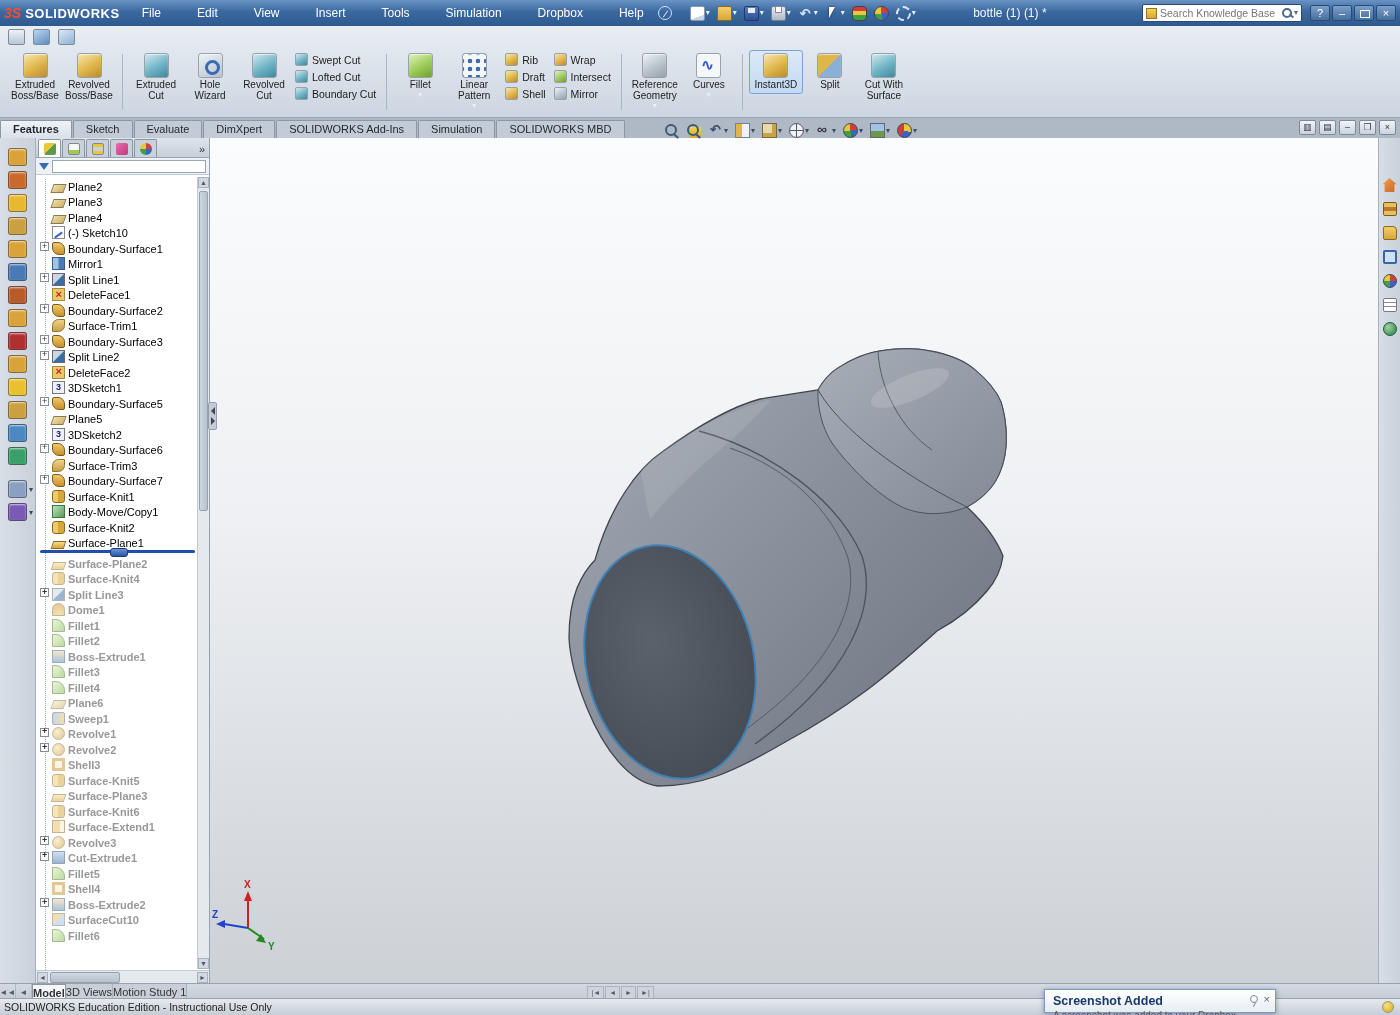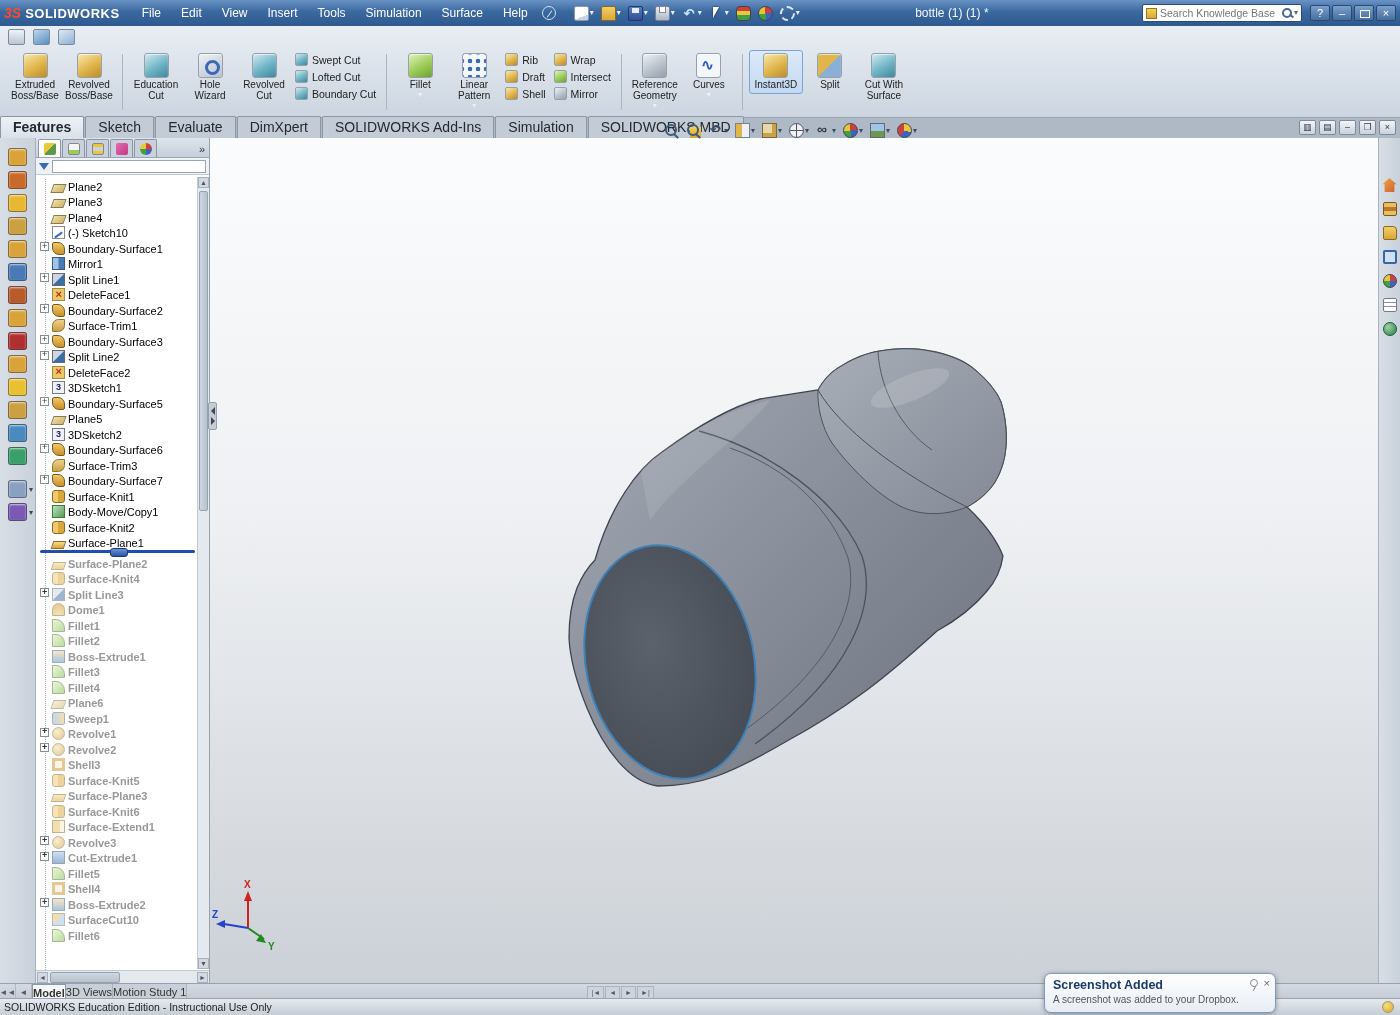--- a/index.html
+++ b/index.html
@@ -7,21 +7,21 @@
   body { font-family:"Liberation Sans", sans-serif; }
   #app { position:relative; width:1400px; height:1015px; background:#cfd5dc; overflow:hidden; font-size:12px; }
 
   
   #titlebar { position:absolute; top:0; left:0; right:0; height:26px;
     background:linear-gradient(#6a93c4,#3a689f 45%,#2e5a90); color:#fff;
     display:flex; align-items:center; padding:0 4px; }
   #logo { display:flex; align-items:center; gap:4px; margin-right:14px; }
   #logo .mark { font-weight:bold; font-style:italic; color:#ff4a2a; font-size:14px; }
   #logo .word { font-weight:bold; font-size:13px; letter-spacing:.5px; }
-  #menubar { display:flex; gap:4px; }
+  #menubar { display:flex; gap:20px; }
   .menu-item { padding:3px 8px; font-size:12px; cursor:default; border-radius:2px; }
   #menu-pin { width:14px; height:14px; margin:0 6px; border-radius:50%; border:1px solid #cfe0f4;
     position:relative; }
   #menu-pin::after{content:""; position:absolute; left:6px; top:3px; width:1px; height:8px; background:#cfe0f4; transform:rotate(35deg);}
   #qa-bar { display:flex; align-items:center; gap:3px; margin-left:10px; }
   .qa-btn { display:flex; align-items:center; gap:1px; padding:1px 2px; border-radius:2px; }
   .qa-ic { width:15px; height:15px; display:inline-block; border-radius:2px; }
   .caret { font-size:8px; color:#e8f0fa; line-height:1; }
   .qa-new-document { background:linear-gradient(160deg,#ffffff 70%,#c8d4e2 70%); border:1px solid #8a99ac; }
   .qa-open { background:linear-gradient(#f2cf6a,#d9a638); border:1px solid #8a6a22; border-radius:2px 2px 1px 1px; }
@@ -72,21 +72,21 @@
   .ric.curve { background:#f4f7fa; }
   .ric.curve::after { content:"\223F"; position:absolute; left:4px; top:2px; color:#2a5ad0; font-size:15px; font-weight:bold; }
   .ric.holew { background:linear-gradient(150deg,#eef2f6,#b9c3cd); }
   .ric.holew::after { content:""; position:absolute; left:6px; top:6px; width:9px; height:9px; border:3px solid #3a6ab5; border-radius:50%; }
   .ric.splitic { background:linear-gradient(135deg,#e0b54a 48%,#8ab0d8 52%); }
   .rstack { display:flex; flex-direction:column; justify-content:flex-start; gap:2px; padding-top:2px; }
   .srow { display:flex; align-items:center; gap:4px; padding:1px 4px; border-radius:2px; font-size:10.5px; color:#222; }
 
   
   #tabrow { position:absolute; top:118px; left:0; right:0; height:20px; background:#aeb9c5; display:flex; align-items:flex-end; }
-  .rtab { padding:2px 12px 3px; font-size:14px; color:#24292f; background:#c3ccd6; border:1px solid #8c97a4; border-bottom:none; margin-right:1px; border-radius:2px 2px 0 0;margin-top:24px; }
+  .rtab { padding:2px 12px 3px; font-size:11px; color:#24292f; background:#c3ccd6; border:1px solid #8c97a4; border-bottom:none; margin-right:1px; border-radius:2px 2px 0 0;margin-top:24px; }
   .rtab.active { background:linear-gradient(#eef2f7,#d9e1ea); font-weight:bold; }
   #docwin-buttons { position:absolute; right:4px; top:2px; display:flex; gap:3px; }
   .dwb { width:17px; height:15px; border:1px solid #7e8a98; background:linear-gradient(#f2f5f9,#c9d2dc); font-size:9px; line-height:13px; text-align:center; color:#334; border-radius:2px; }
 
   
   #headsup { position:absolute; top:121px; left:662px; height:19px; display:flex; align-items:center; gap:3px; z-index:6; }
   .hud-btn { display:flex; align-items:center; gap:1px; padding:1px 2px; border-radius:2px; }
   .hud-ic { width:15px; height:15px; position:relative; display:inline-block; }
   .hud-caret { font-size:8px; color:#3c4d60; }
   .hud-zoom-to-fit::before,.hud-zoom-to-area::before { content:""; position:absolute; left:1px; top:1px; width:8px; height:8px; border:2px solid #3c5a7a; border-radius:50%; }
@@ -195,21 +195,21 @@
 
   
   #statusbar { position:absolute; left:0; right:0; bottom:0; height:15px; background:linear-gradient(#e6eaef,#c6cdd6); border-top:1px solid #9aa4ae; display:flex; align-items:center; font-size:10.5px; color:#222; padding:8px 4px; }
   #status-icons { margin-left:auto; margin-right:245px; display:flex; gap:6px; }
   .st-ic { width:12px; height:12px; border-radius:2px; }
   .st-sync { background:radial-gradient(circle at 35% 35%,#9fc4ee,#2a5aa8); border-radius:50%; }
   .st-help { background:#eef2f6; border:1px solid #778; text-align:center; font-size:9px; line-height:11px; color:#335; }
   .st-alert { background:radial-gradient(circle at 35% 35%,#f5e080,#d9a820); border-radius:50%; border:1px solid #997; position:absolute; right:6px; bottom:2px; }
 
   
-  #toast { position:absolute; right:124px; bottom:2px; width:232px; height:40px; background:linear-gradient(#ffffff,#e7edf5); border:1px solid #7a9cc4; border-radius:7px; box-shadow:0 1px 5px rgba(0,0,0,.35); padding:4px 8px; z-index:10; }
+  #toast { position:absolute; right:124px; bottom:2px; width:232px; height:24px; background:linear-gradient(#ffffff,#e7edf5); border:1px solid #7a9cc4; border-radius:0; box-shadow:0 1px 5px rgba(0,0,0,.35); padding:4px 8px; z-index:10; }
   #toast-title { font-size:12.5px; font-weight:bold; color:#1a3a6a; }
   #toast-msg { font-size:10px; color:#555; margin-top:2px; }
   #toast-ctrls { position:absolute; right:5px; top:4px; display:flex; gap:6px; align-items:center; }
   #toast-pin { width:8px; height:8px; border:1px solid #889; border-radius:50%; position:relative; }
   #toast-pin::after { content:""; position:absolute; left:3px; top:6px; width:1px; height:5px; background:#889; transform:rotate(30deg); }
   #toast-close { color:#667; font-size:11px; line-height:10px; }
 </style>
 </head>
 <body>
 
@@ -220,21 +220,21 @@
       <span class="mark">3S</span>
       <span class="word">SOLIDWORKS</span>
     </div>
     <div id="menubar">
         <div class="menu-item">File</div>
         <div class="menu-item">Edit</div>
         <div class="menu-item">View</div>
         <div class="menu-item">Insert</div>
         <div class="menu-item">Tools</div>
         <div class="menu-item">Simulation</div>
-        <div class="menu-item">Surface</div>
+        <div class="menu-item">Dropbox</div>
         <div class="menu-item">Help</div>
       </div>
     <span id="menu-pin"></span>
     <div id="qa-bar">
         <div class="qa-btn">
           <span class="qa-ic qa-new-document"></span>
           <span class="caret">▾</span>
         </div>
         <div class="qa-btn">
           <span class="qa-ic qa-open"></span>
@@ -296,21 +296,21 @@
           </div>
           <div class="rbtn">
             <div class="ric gold"></div>
             <span class="lbl">Revolved Boss/Base</span>
           </div>
         </div>
         <div class="rsep"></div>
         <div class="rgroup">
           <div class="rbtn">
             <div class="ric teal"></div>
-            <span class="lbl">Education Cut</span>
+            <span class="lbl">Extruded Cut</span>
           </div>
           <div class="rbtn">
             <div class="ric holew"></div>
             <span class="lbl">Hole Wizard</span>
           </div>
           <div class="rbtn">
             <div class="ric teal"></div>
             <span class="lbl">Revolved Cut</span>
           </div>
           <div class="rstack">

